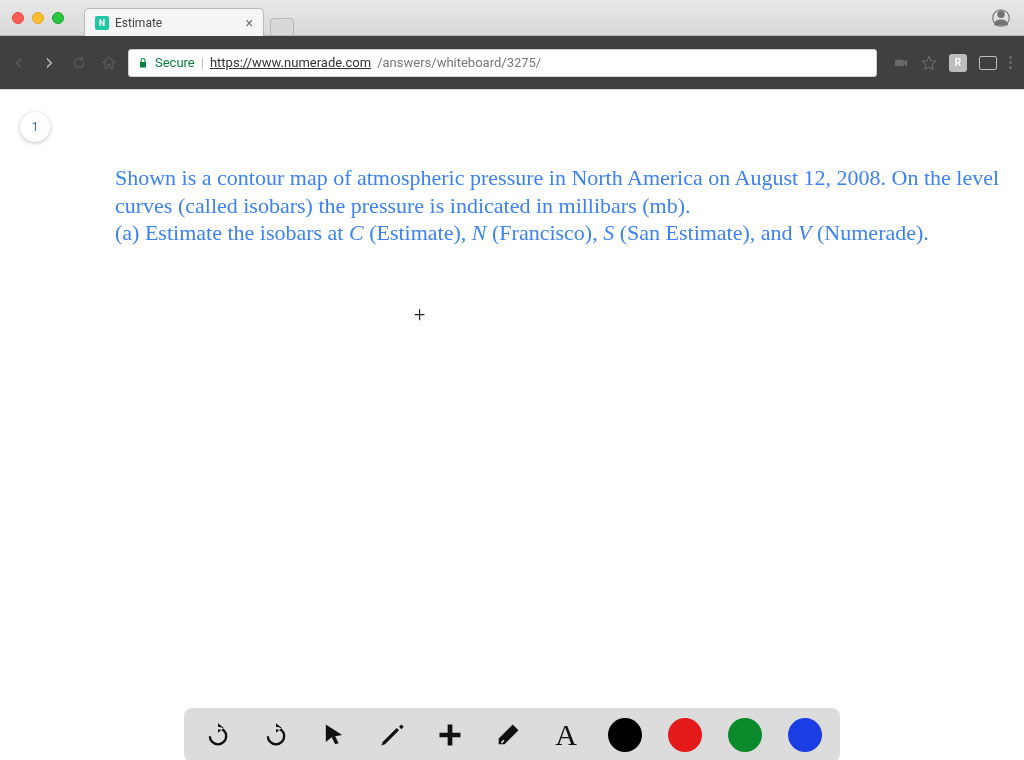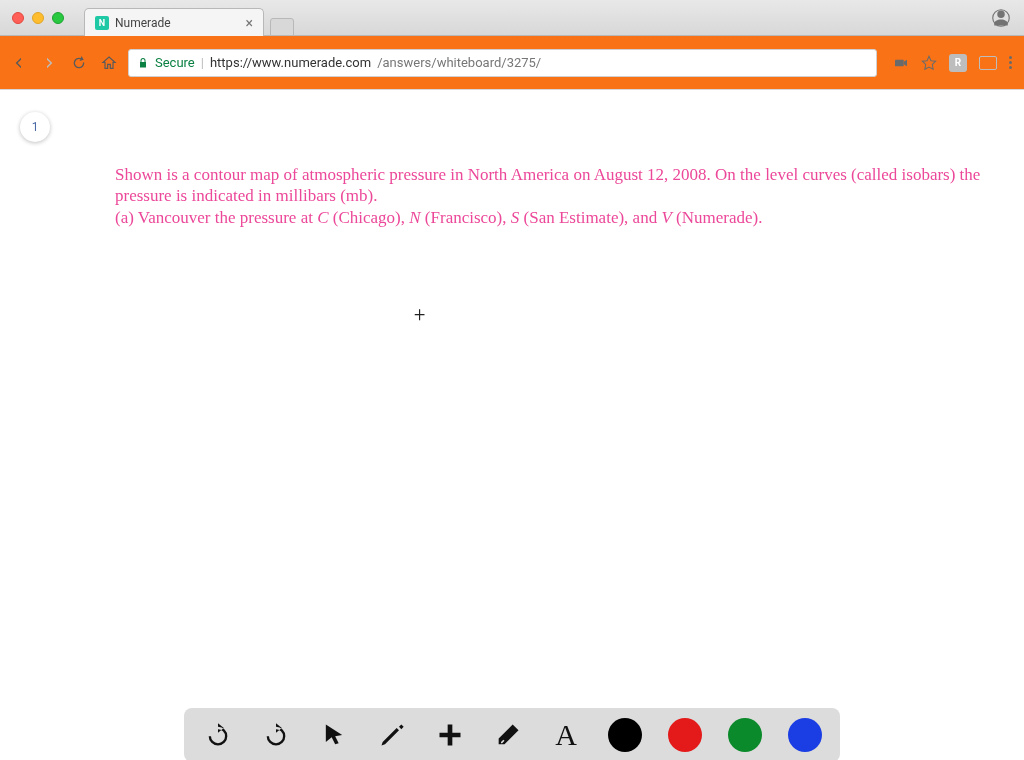--- a/index.html
+++ b/index.html
@@ -77,21 +77,21 @@
   .profile-icon {
     margin-left: auto;
     margin-right: 14px;
     width: 18px; height: 18px;
   }
   .profile-icon svg { width:100%; height:100%; fill:#737373; }
 
   
   .toolbar {
     height: 54px;
-    background: #f97316;
+    background: #404040;
     border-bottom: 1px solid #d7d7d7;
     display: flex;
     align-items: center;
     padding: 0 8px;
     gap: 8px;
   }
   .nav-btn {
     width: 22px; height: 22px;
     display:flex;align-items:center;justify-content:center;
     color: #5a5a5a;
@@ -109,21 +109,21 @@
     padding: 0 8px;
     font-size: 13px;
     color:#333;
     gap:6px;
     overflow:hidden;
   }
   .lock-icon { width:12px;height:12px; }
   .lock-icon svg{width:100%;height:100%;fill:#0b8043;}
   .secure-label { color:#0b8043; font-size:13px; }
   .sep { color:#bbb; }
-  .url-host { color:#333; }
+  .url-host { color:#333;text-decoration:underline; }
   .url-path { color:#777; }
   .right-icons{display:flex;align-items:center;gap:12px;margin-left:8px;margin-right:4px;color:#6a6a6a;}
   .right-icons .ic{width:16px;height:16px;display:flex;align-items:center;justify-content:center;}
   .right-icons .ic svg{width:100%;height:100%;fill:currentColor;}
   .ext-badge{width:18px;height:18px;border-radius:3px;background:#bdbdbd;display:flex;align-items:center;justify-content:center;color:#fff;font-size:10px;font-weight:bold;}
   .screen-ic{width:18px;height:14px;border:1.5px solid #bdbdbd;border-radius:2px;}
   .dots{display:flex;flex-direction:column;gap:2px;}
   .dots span{width:3px;height:3px;border-radius:50%;background:#6a6a6a;}
 
   
@@ -143,23 +143,23 @@
     display:flex;align-items:center;justify-content:center;
     font-size: 12px;
     color:#4a6aa5;
   }
   .question {
     position:absolute;
     top: 74px;
     left: 115px;
     right: 20px;
     font-family: Georgia, "Times New Roman", serif;
-    font-size: 17px;
+    font-size: 22px;
     line-height: 1.25;
-    color: #ec4899;
+    color: #3b82f6;
   }
   .question .it { font-style: italic; }
   .cursor-cross {
     position:absolute;
     top: 212px;
     left: 414px;
     font-size: 20px;
     color:#222;
     font-weight:300;
   }
@@ -194,21 +194,21 @@
 
 <div class="titlebar">
   <div class="traffic-lights">
     <div class="light red"></div>
     <div class="light yellow"></div>
     <div class="light green"></div>
   </div>
   <div class="tabstrip">
     <div class="tab">
       <div class="favicon">N</div>
-      <span>Numerade</span>
+      <span>Estimate</span>
       <span class="close">×</span>
     </div>
     <div class="newtab"></div>
   </div>
   <div class="profile-icon">
     <svg viewBox="0 0 24 24">
         <path d="M12 2a5 5 0 100 10 5 5 0 000-10zm0 12c-5 0-9 2.5-9 5.5V22h18v-2.5c0-3-4-5.5-9-5.5z"></path>
         <circle cx="12" cy="12" r="11" fill="none" stroke="#737373" stroke-width="1.5"></circle>
       </svg>
   </div>
@@ -266,21 +266,21 @@
         <span></span>
       </div>
   </div>
 </div>
 
 <div class="content">
   <div class="page-badge">1</div>
 
   <div class="question">
     <span>Shown is a contour map of atmospheric pressure in North America on August 12, 2008. On the level curves (called isobars) the pressure is indicated in millibars (mb).</span><br>
-    <span>(a) Vancouver the pressure at </span><span class="it">C</span><span> (Chicago), </span><span class="it">N</span><span> (Francisco), </span><span class="it">S</span><span> (San Estimate), and </span><span class="it">V</span><span> (Numerade).</span><br>
+    <span>(a) Estimate the isobars at </span><span class="it">C</span><span> (Estimate), </span><span class="it">N</span><span> (Francisco), </span><span class="it">S</span><span> (San Estimate), and </span><span class="it">V</span><span> (Numerade).</span><br>
   </div>
 
   <div class="cursor-cross">+</div>
 
   <div class="wb-toolbar">
     <div class="wb-btn">
       <svg viewBox="0 0 24 24">
           <path d="M12 5a8 8 0 108 8h-2a6 6 0 11-6-6v3L7 6l5-4v3z" transform="scale(-1,1) translate(-24,0)"></path>
         </svg>
     </div>

